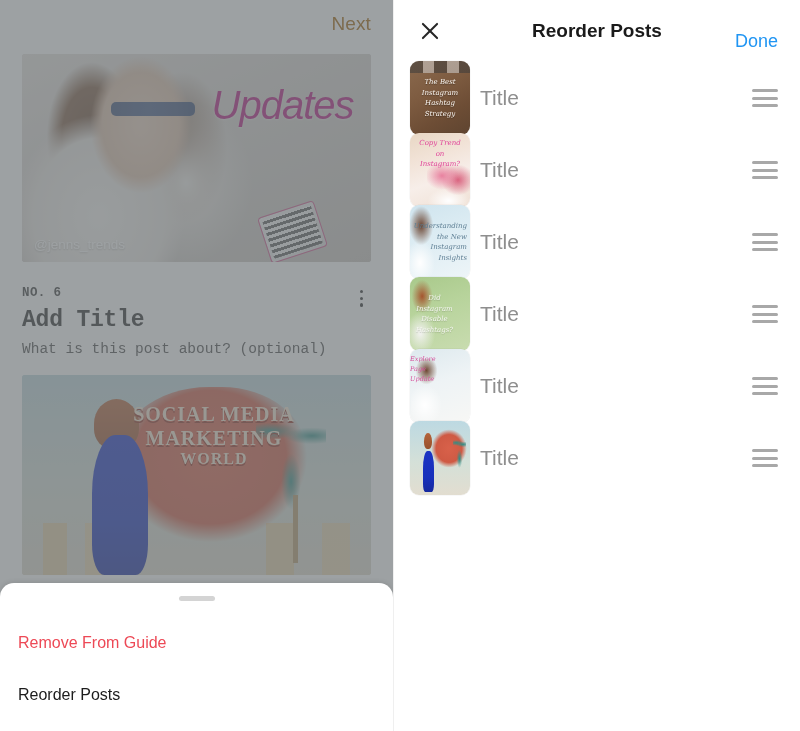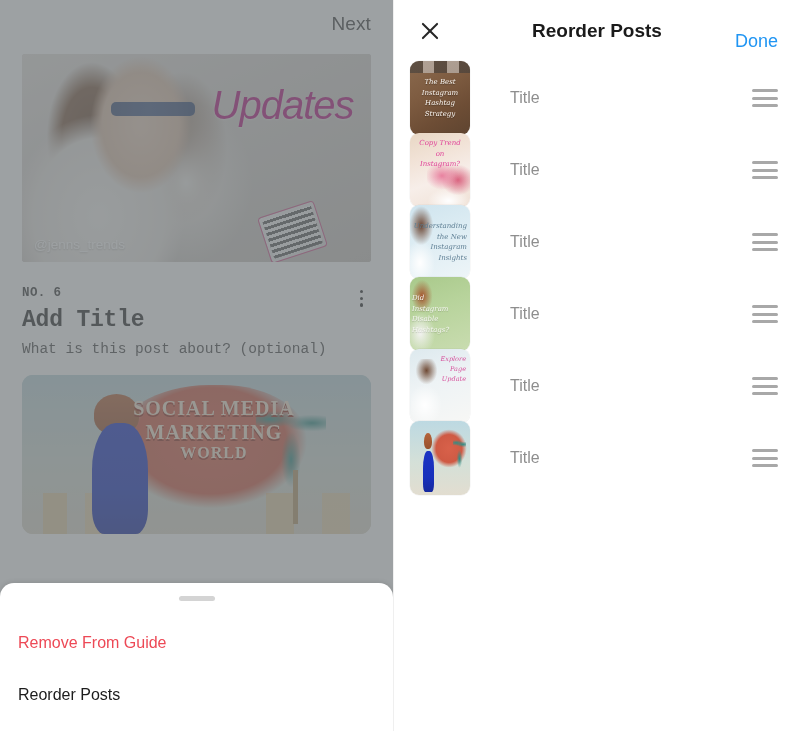--- a/index.html
+++ b/index.html
@@ -19,21 +19,21 @@
     overflow:hidden;
     flex:0 0 393px;
   }
   .left-scroll { position:absolute; inset:0; }
 
   .topbar {
     height:48px; display:flex; align-items:center;
     justify-content:flex-end; padding:0 22px 0 16px;
   }
   .next-link {
-    font-size:19px; font-weight:400; color:#404040; letter-spacing:.1px;
+    font-size:19px; font-weight:400; color:#a16207; letter-spacing:.1px;
   }
 
   .hero-card {
     margin:6px 22px 0 22px; height:208px; border-radius:3px;
     position:relative; overflow:hidden;
     background:linear-gradient(160deg,#d9d4d0 0%,#cfcac6 35%,#c9c4c0 60%,#c2bdb9 100%);
   }
   
   .hero-bg {
     position:absolute; inset:0;
@@ -78,21 +78,21 @@
   .post-no { font-size:12.5px; font-weight:700; color:#3a3a3a; letter-spacing:.4px; }
   .post-title { font-size:23px; font-weight:700; color:#2b2b2b; margin-top:7px; letter-spacing:-.2px; }
   .post-sub { font-size:14.5px; color:#4b4b4b; margin-top:8px; }
   .kebab {
     position:absolute; right:30px; top:28px;
     display:flex; flex-direction:column; gap:3.5px; align-items:center;
   }
   .kebab i { width:3.2px; height:3.2px; border-radius:50%; background:#2a2a2a; display:block; }
 
   .second-card {
-    margin:18px 22px 0 22px; height:159px; border-radius:11px;
+    margin:18px 22px 0 22px; height:200px; border-radius:3px;
     position:relative; overflow:hidden;
     background:linear-gradient(180deg,#bcd4d8 0%,#cdd9d4 45%,#d6d2c6 100%);
   }
   .smmw-sky { position:absolute; inset:0; background:linear-gradient(180deg,#bdd6dc 0%,#d3dcd5 55%,#ded9cb 100%); }
   .smmw-blob {
     position:absolute; left:26%; top:6%; width:56%; height:78%;
     background:radial-gradient(ellipse at 50% 45%, #d8614a 0%, #cf5a44 55%, rgba(207,90,68,0) 70%);
     border-radius:50% 45% 48% 52%;
   }
   .smmw-txt {
@@ -216,46 +216,46 @@
   .t3:before{ content:""; position:absolute; left:0; top:0; width:42%; height:100%;
     background:radial-gradient(ellipse 16px 26px at 45% 28%, #6b4532 0%, rgba(107,69,50,0) 75%),
                radial-gradient(ellipse 20px 30px at 40% 78%, #ffffff 0%, rgba(255,255,255,0) 75%); }
   .t3 .thumb-txt { color:#5d7e93; align-items:flex-end; padding-right:3px;border-radius:30px; }
 
   
   .t4 { background:linear-gradient(160deg,#a9c98b 0%,#b7d39b 40%,#c9dcb0 100%); }
   .t4:before{ content:""; position:absolute; left:0; top:0; width:45%; height:100%;
     background:radial-gradient(ellipse 14px 22px at 45% 26%, #a5552e 0%, rgba(165,85,46,0) 75%),
                radial-gradient(ellipse 20px 28px at 38% 76%, #f2f2f0 0%, rgba(242,242,240,0) 75%); }
-  .t4 .thumb-txt { color:#f6f7f2; align-items:flex-start; padding-right:13px; text-shadow:0 1px 1px rgba(0,0,0,.18); }
+  .t4 .thumb-txt { color:#f6f7f2; align-items:center; padding-right:13px; text-shadow:0 1px 1px rgba(0,0,0,.18); }
 
   
   .t5 { background:linear-gradient(160deg,#dde9ee 0%,#eef3f5 45%,#f7f7f5 100%); }
   .t5:before{ content:""; position:absolute; left:2%; top:14%; width:52%; height:86%;
     background:radial-gradient(ellipse 14px 18px at 50% 18%, #6f4a35 0%, rgba(111,74,53,0) 78%),
                radial-gradient(ellipse 22px 26px at 45% 72%, #ffffff 0%, rgba(255,255,255,0) 78%); }
-  .t5 .thumb-txt { color:#d6509b; align-items:flex-end; justify-content:flex-start; padding:6px 4px 0 0; font-size:6.5px; }
+  .t5 .thumb-txt { color:#d6509b; align-items:flex-start; justify-content:flex-start; padding:6px 4px 0 0; font-size:6.5px; }
 
   
   .t6 { background:linear-gradient(180deg,#bdd9e2 0%,#d4e0d8 55%,#e2ddd0 100%); }
   .t6:before{ content:""; position:absolute; right:4%; top:10%; width:62%; height:55%;
     background:radial-gradient(ellipse at 50% 50%, #d8614a 0%, #cf5a44 48%, rgba(207,90,68,0) 66%);
     border-radius:50%; }
   .t6:after{ content:""; position:absolute; left:22%; bottom:4%; width:18%; height:55%;
     background:linear-gradient(180deg,#1b34c4 0%,#1730bb 65%,#16299f 100%);
     border-radius:42% 42% 20% 20%; }
   .t6-hair{ position:absolute; left:24%; top:16%; width:13%; height:22%;
     background:linear-gradient(180deg,#b5633a 0%,#97512c 100%); border-radius:50% 50% 40% 40%; z-index:2;}
   .t6-palm{ position:absolute; right:6%; top:20%; width:22%; height:52%;
     background:radial-gradient(ellipse 10px 4px at 25% 18%, #2f8d85 0%, rgba(47,141,133,0) 70%),
                radial-gradient(ellipse 10px 4px at 76% 22%, #2f8d85 0%, rgba(47,141,133,0) 70%),
                radial-gradient(ellipse 4px 13px at 50% 60%, #2f8d85 0%, rgba(47,141,133,0) 70%); z-index:2;}
 
   .row-title {
-    flex:1; margin-left:40px; font-size:16px; color:#8e8e8e;
+    flex:1; margin-left:10px; font-size:21px; color:#8e8e8e;
   }
   .drag-handle {
     width:26px; height:18px; flex:0 0 26px; display:flex;
     flex-direction:column; justify-content:space-between; cursor:grab;
   }
   .drag-handle i { display:block; height:3px; background:#a8a8a8; border-radius:1.5px; }
 </style>
 </head>
 <body>
 

